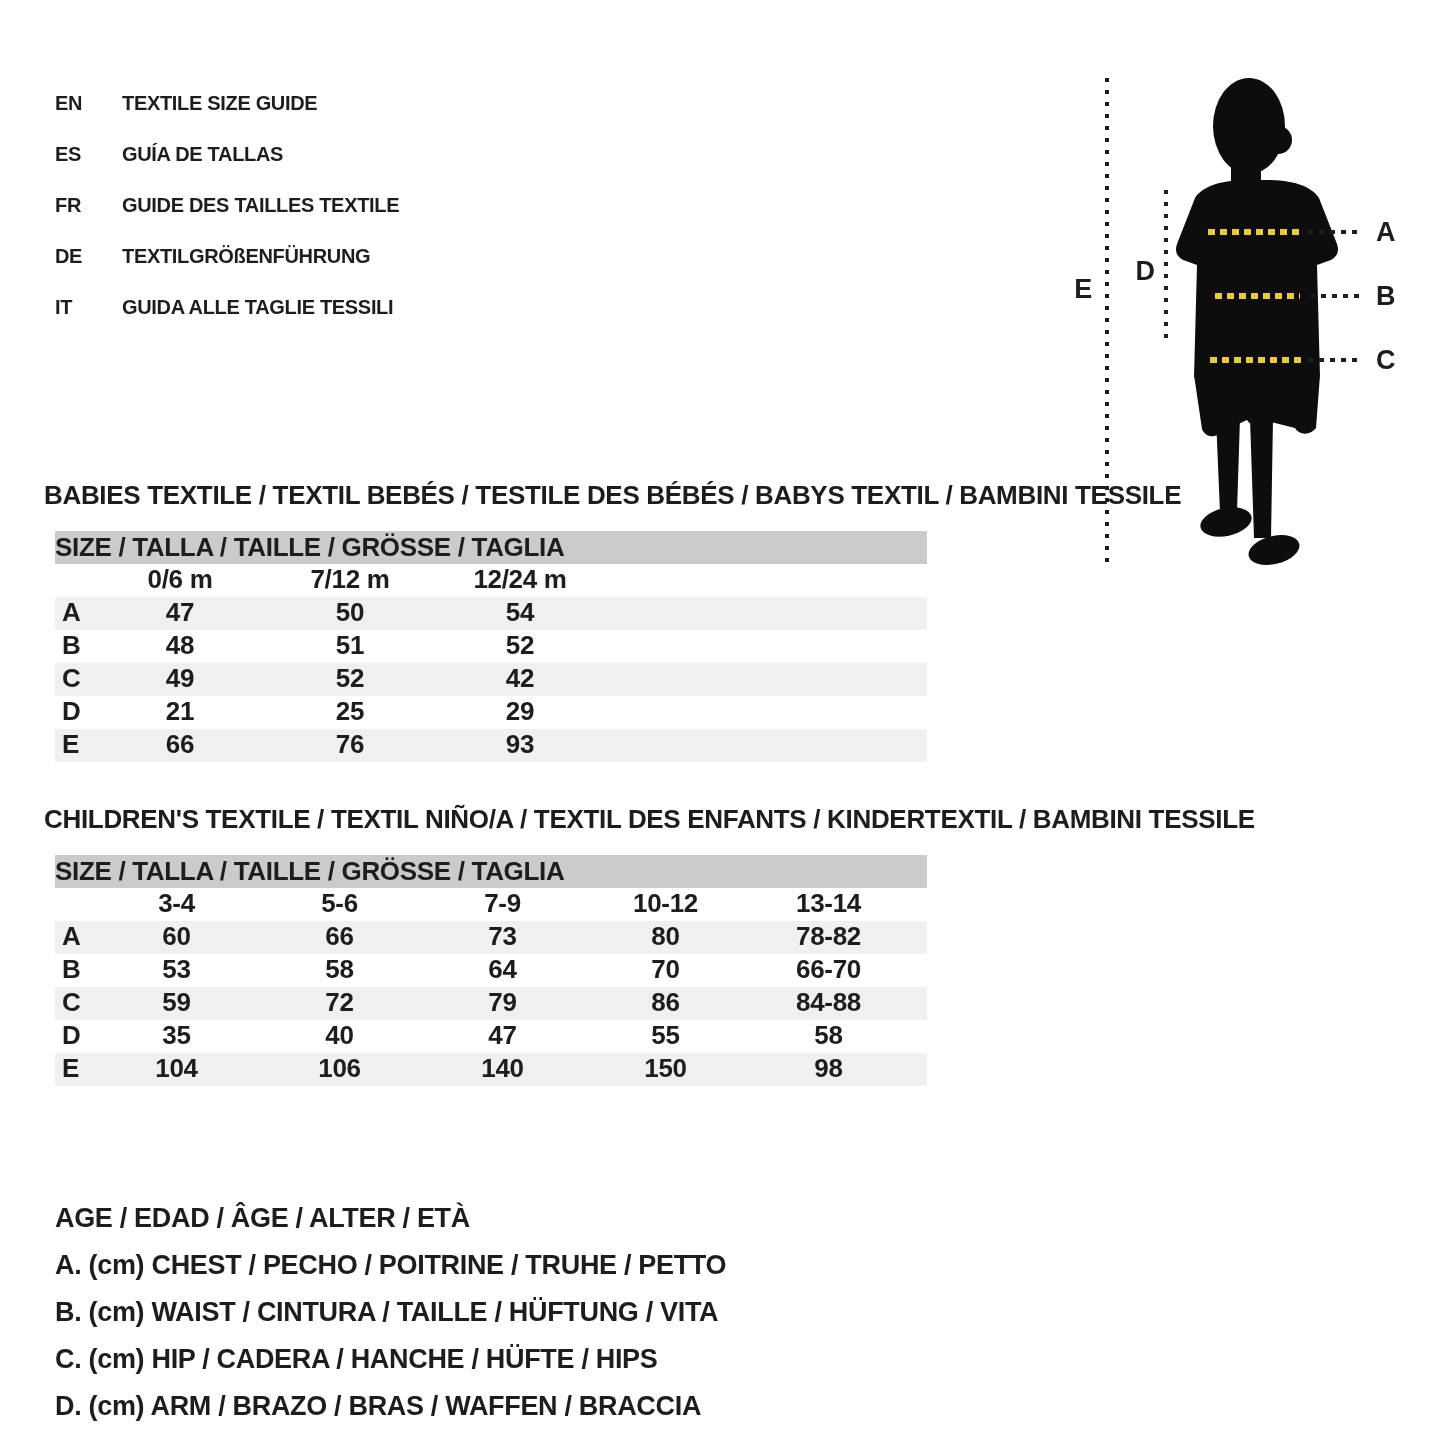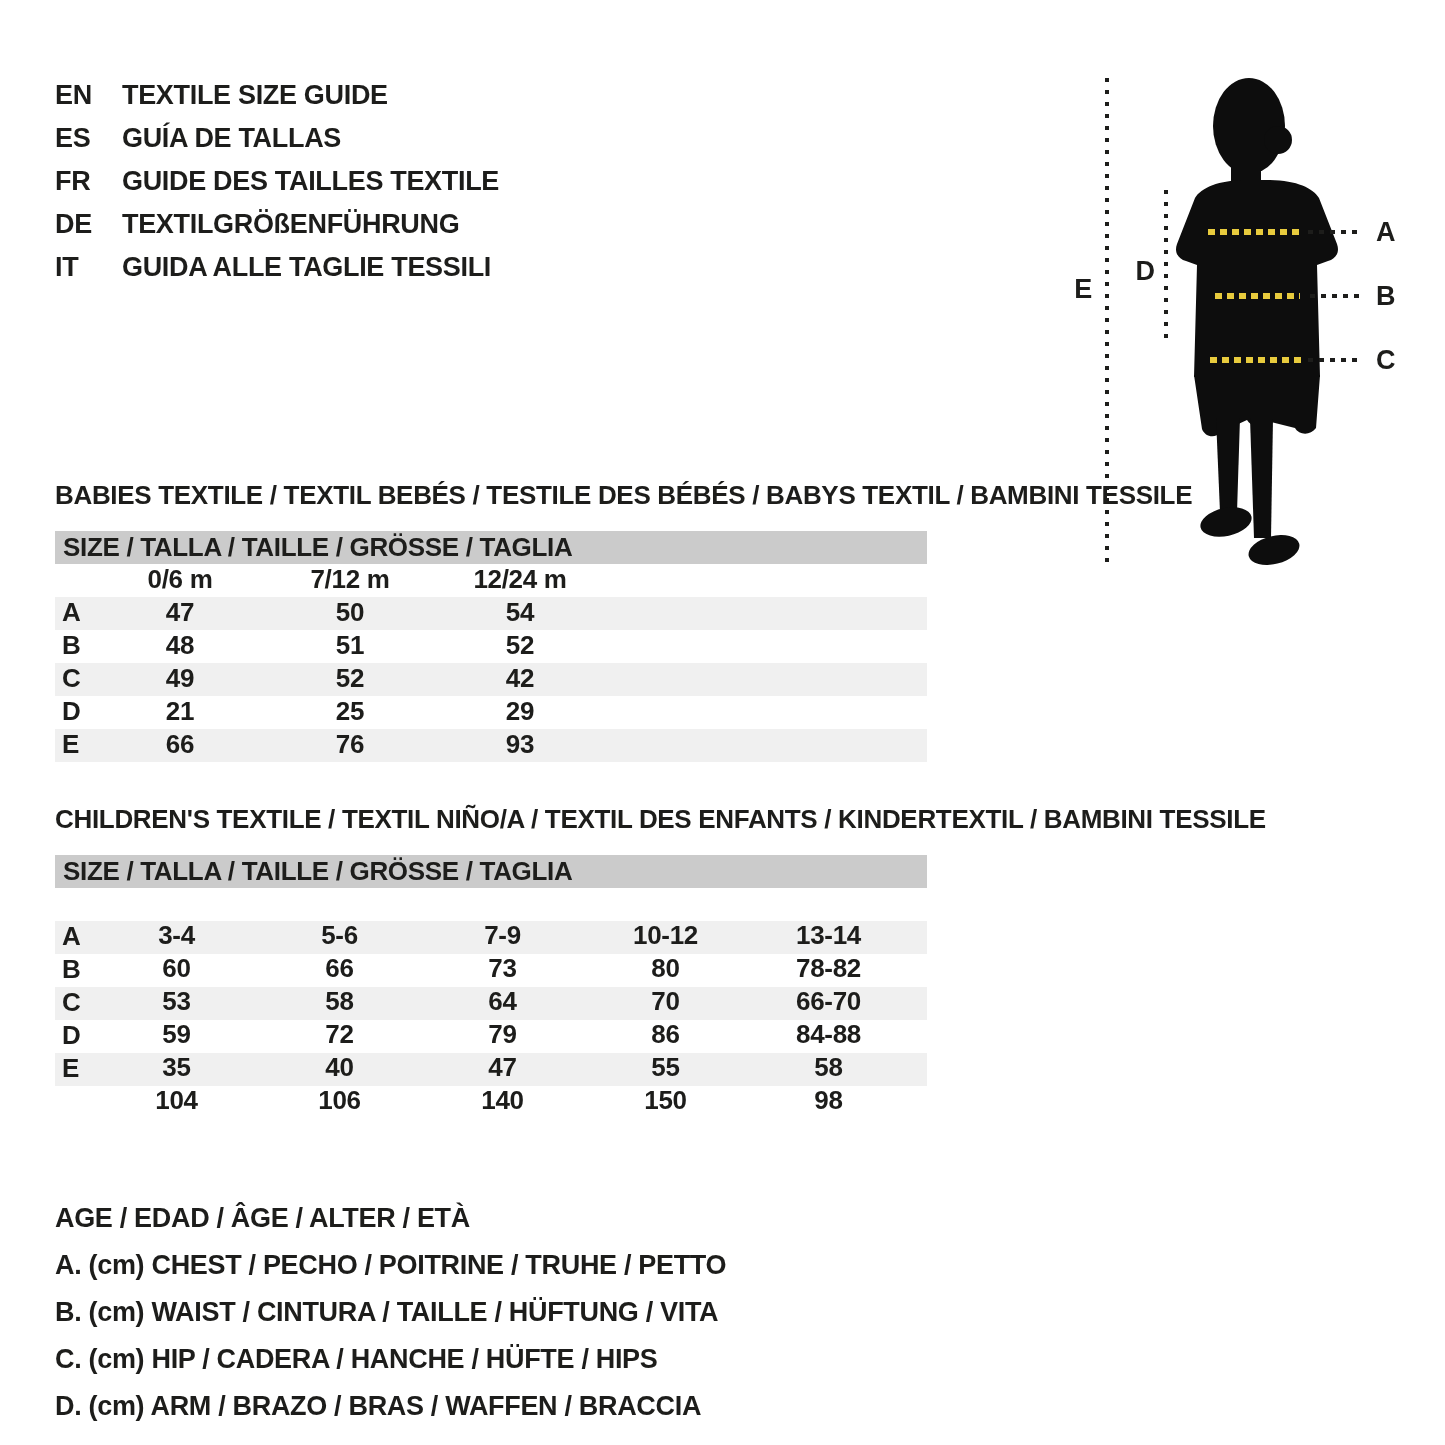--- a/index.html
+++ b/index.html
@@ -8,45 +8,45 @@
     width:1445px;height:1445px;
     background:#ffffff;
     overflow:hidden;
     font-family:"Liberation Sans","DejaVu Sans",sans-serif;
     font-weight:700;
     color:#1d1d1b;
     letter-spacing:-0.02em;
   }
   
   .lang-header{position:absolute;left:55px;top:74px;}
-  .lang-row{display:flex;height:43px;align-items:center;font-size:27px;}
+  .lang-row{display:flex;height:43px;align-items:center;font-size:20px;margin-top:8px;}
   .lang-code{width:67px;flex:0 0 67px;}
   .lang-title{white-space:nowrap;}
   
   .figure-wrap{position:absolute;left:1050px;top:60px;width:380px;height:540px;}
   .figure-wrap svg{display:block;width:100%;height:100%;}
   .fig-label{font-family:"Liberation Sans","DejaVu Sans",sans-serif;font-weight:700;font-size:27px;fill:#1d1d1b;}
   
-  .section-title{position:absolute;left:55px;font-size:26px;white-space:nowrap;}
+  .section-title{position:absolute;left:44px;font-size:26px;white-space:nowrap;}
   .title-babies{top:480px;}
   .title-children{top:804px;}
   
   .size-table{position:absolute;left:55px;width:872px;}
   .table-babies{top:531px;}
   .table-children{top:855px;}
   .bar{
     height:33px;line-height:33px;background:#cbcbcb;
-    padding-left:8px;font-size:26px;white-space:nowrap;
+    font-size:26px;white-space:nowrap;
   }
   .trow{display:flex;height:33px;align-items:flex-start;font-size:26px;}
   .trow.alt{background:#f0f0f0;}
   .rl{width:40px;flex:0 0 40px;padding-left:7px;box-sizing:border-box;}
   .cell{text-align:center;}
   .cell.b{width:170px;flex:0 0 170px;}
-  .cell.c{width:163px;flex:0 0 163px;margin-top:32px;}
+  .cell.c{width:163px;flex:0 0 163px;}
   
   .legend{position:absolute;left:55px;top:1195px;}
   .legend-line{height:47px;line-height:47px;font-size:27px;white-space:nowrap;}
 </style>
 </head>
 <body>
 
 <div class="canvas">
 
   <div class="lang-header">

